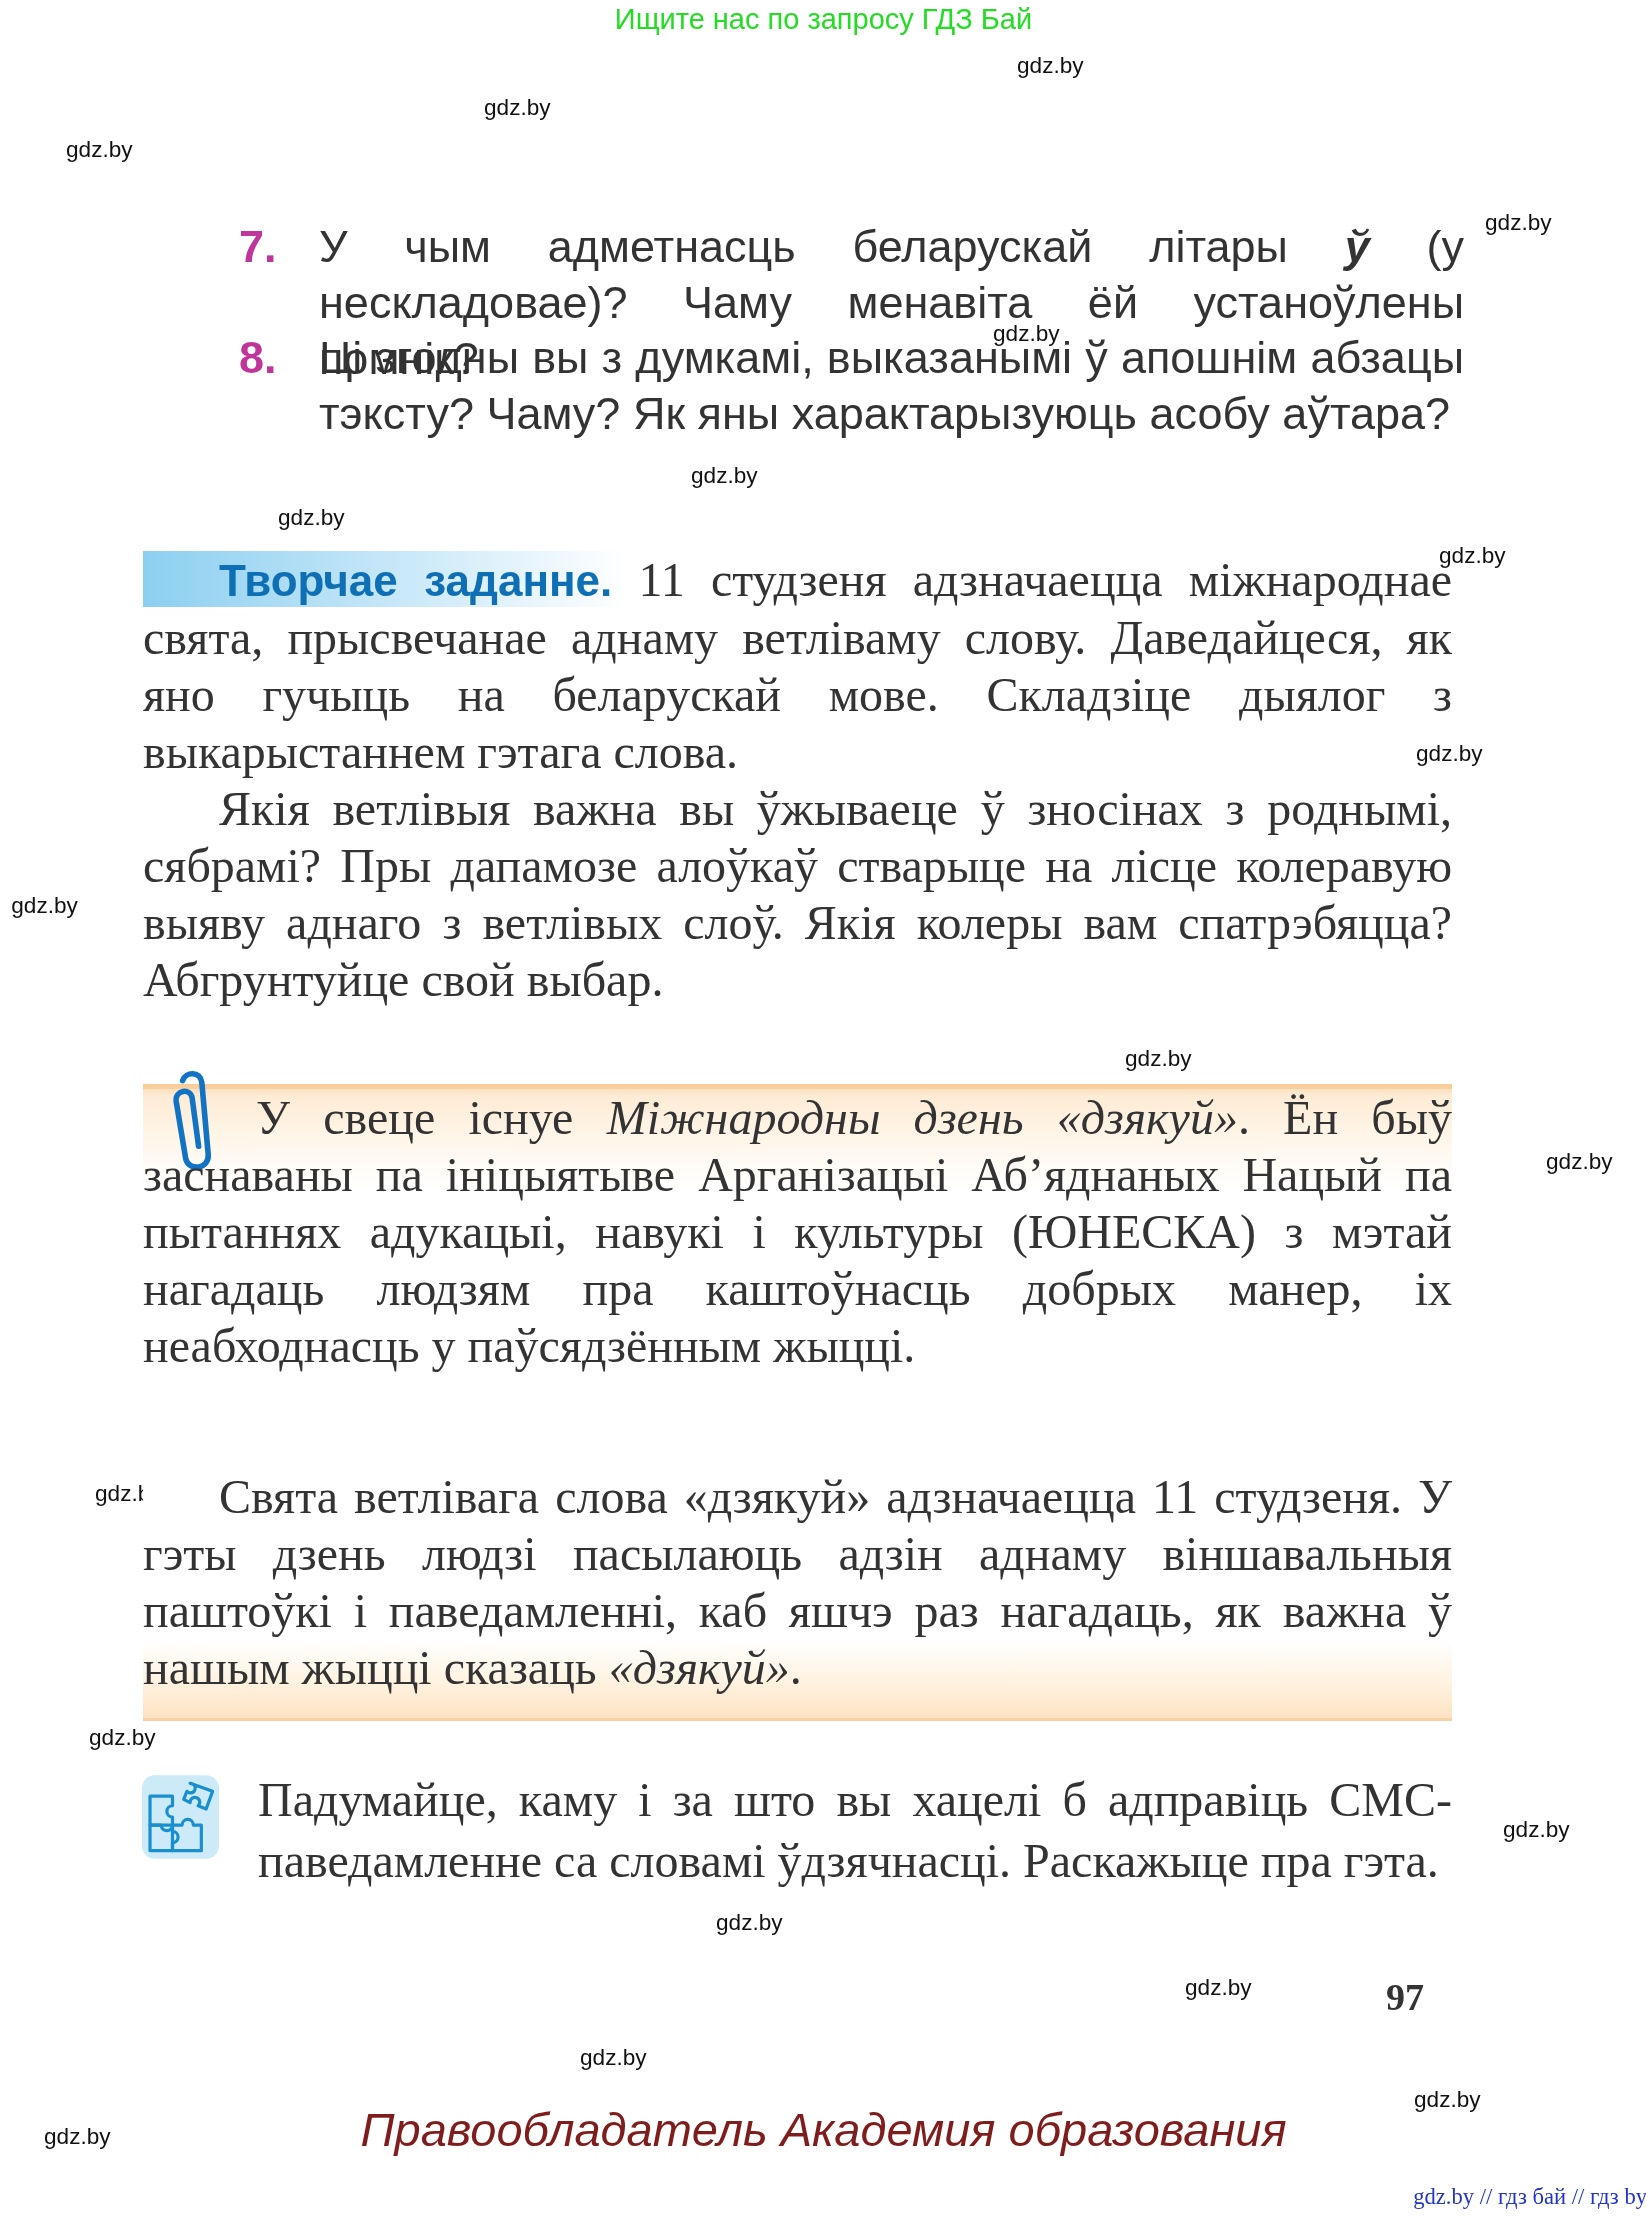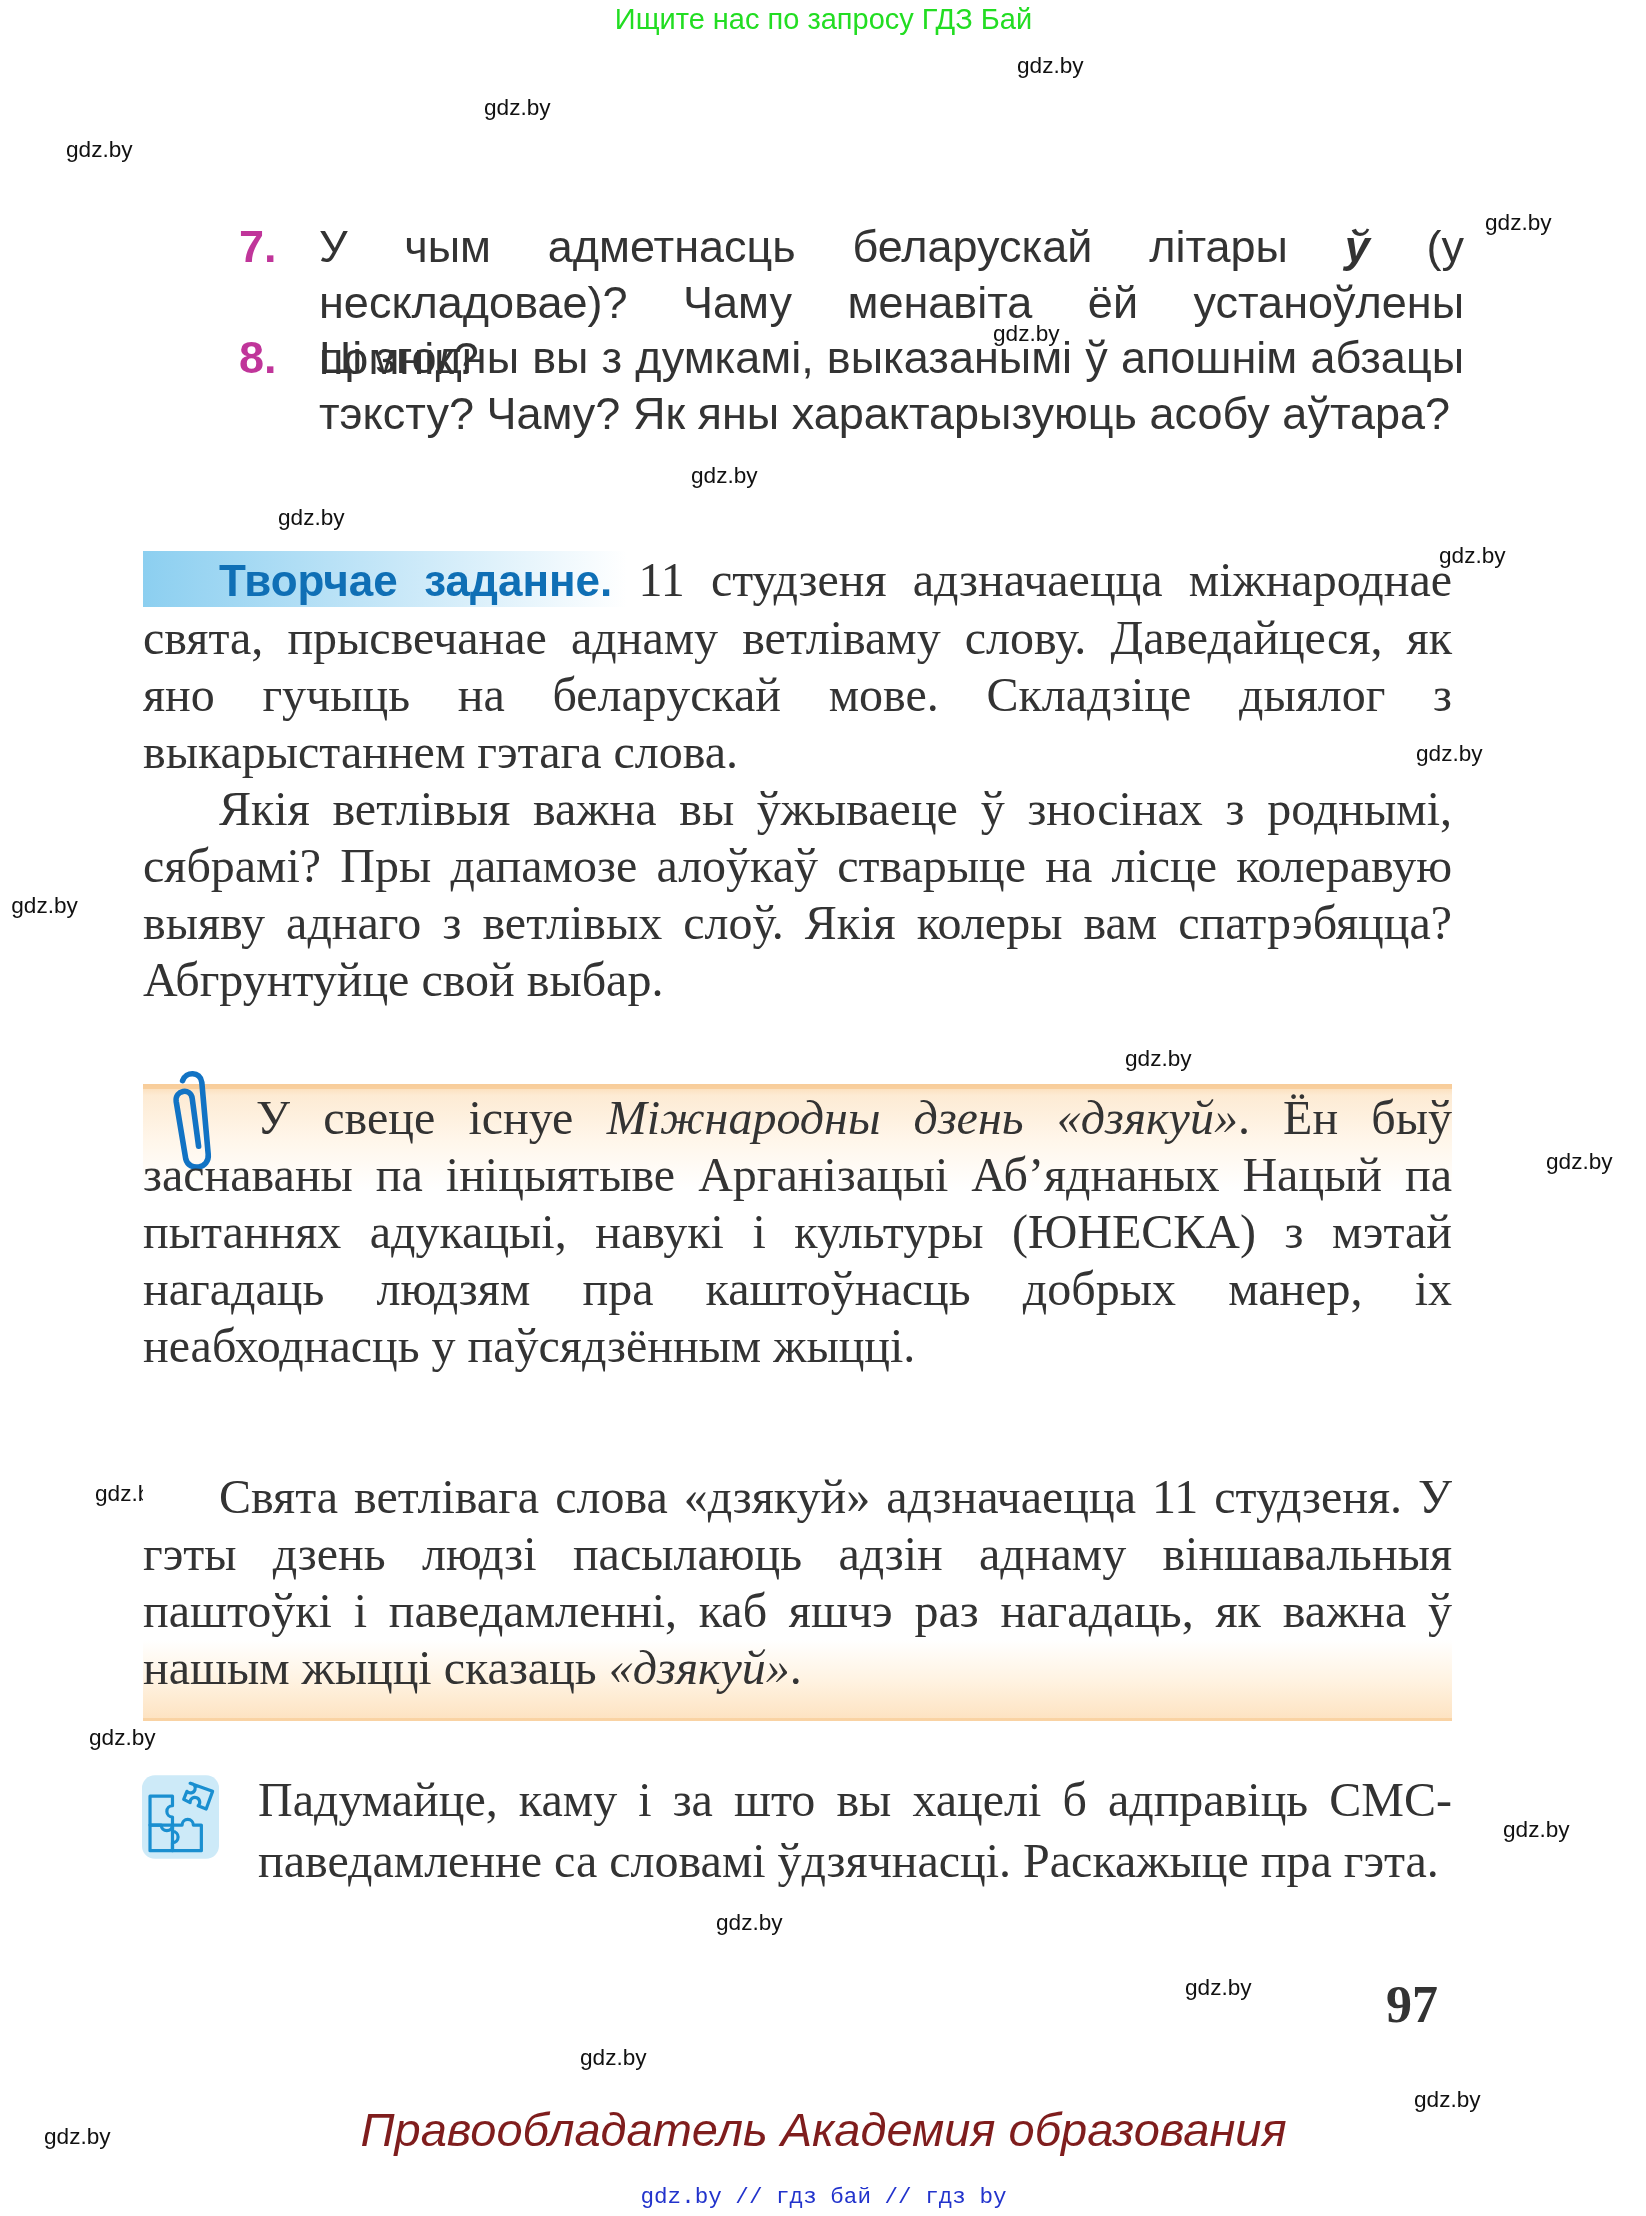--- a/index.html
+++ b/index.html
@@ -14,23 +14,23 @@
   .indent { text-indent:76px; }
   .task-bg { position:absolute; left:143px; top:551px; width:484px; height:56px;
              background:linear-gradient(90deg,#8ccff0 0%, #bfe4f7 45%, #ffffff 100%); }
   .task-label { color:#0f6fb5; font-family:"Liberation Sans", sans-serif; font-weight:bold; font-size:44px;margin-top:36px; }
   .note-box { position:absolute; left:143px; top:1084px; width:1309px; height:637px;
               background:linear-gradient(180deg,#fbd9b0 0px, #fdebd4 11.3px, #fff6ea 56px, #ffffff 105px, #ffffff 556px, #fff3e2 596px, #fde2c0 637px); }
   .note-box .edge-top { position:absolute; left:0; top:0; width:100%; height:4.8px; background:#f7c890; opacity:.7; }
   .note-box .edge-bot { position:absolute; left:0; bottom:0; width:100%; height:3.2px; background:#f7c890; opacity:.6; }
   .clip { position:absolute; left:165px; top:1069px; width:48px; height:105px; }
   .puzzle { position:absolute; left:142px; top:1775px; width:77px; height:84px; }
-  .page-num { position:absolute; left:1386px; top:1975px; font-family:"Liberation Serif", serif; font-weight:bold; font-size:52px; color:#333; }
+  .page-num { position:absolute; left:1386px; top:1975px; font-family:"Liberation Serif", serif; font-weight:bold; font-size:38px; color:#333; }
   .copyright { position:absolute; left:0; width:1647px; top:2102px; text-align:center; font-family:"Liberation Sans", sans-serif; font-style:italic; font-size:47px; color:#7f1d1d; }
-  .footer-links { position:absolute; left:0; width:1647px; top:2184px; text-align:center; font-family:Liberation Mono, monospace; font-size:22.6px; color:#2233cc; }
+  .footer-links { position:absolute; left:0; width:1647px; top:2184px; text-align:right; font-family:Liberation Serif, serif; font-size:22.6px; color:#2233cc; }
   i.it { font-style:italic; }
 </style>
 </head>
 <body>
 
 <div class="abs top-banner">Ищите нас по запросу ГДЗ Бай</div>
 
 <div id="wm-layer">
     <div class="wm" style="left: 1017px; top: 53px;">gdz.by</div>
     <div class="wm" style="left: 484px; top: 95px;">gdz.by</div>

